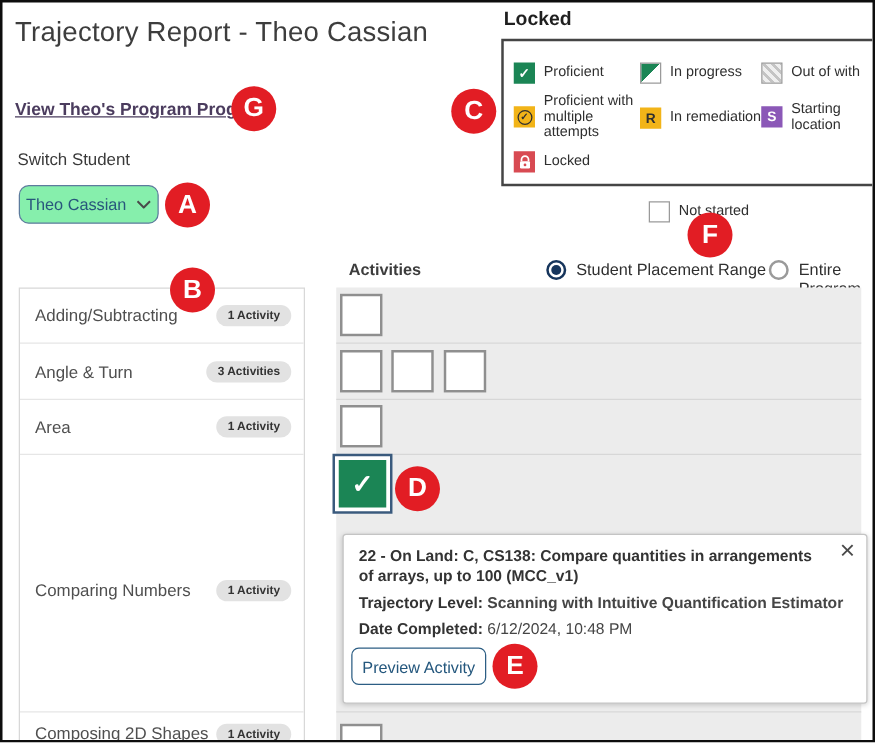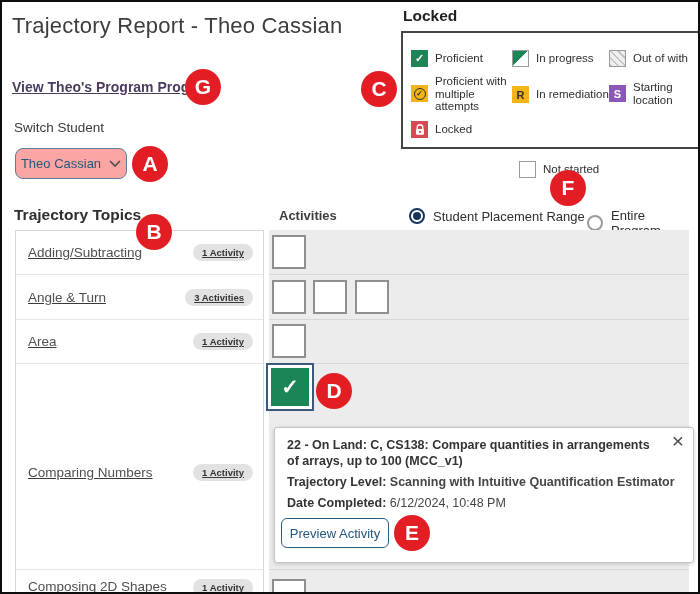--- a/index.html
+++ b/index.html
@@ -9,21 +9,21 @@
     font-family:"Liberation Sans",sans-serif;color:#3a3a3a;
   }
   .abs{position:absolute;}
 
   
   .page-title{left:10px;top:6px;width:400px;font-size:22px;line-height:36px;font-weight:400;color:#3d3d3d;letter-spacing:.2px;}
   .progress-link{left:10px;top:77px;font-size:14px;font-weight:700;color:#4b3c5e;text-decoration:underline;cursor:pointer;}
   .switch-label{left:12px;top:118px;font-size:13.5px;color:#3a3a3a;}
   .student-dropdown{
     left:13px;top:146px;width:112px;height:31px;box-sizing:border-box;
-    border:1px solid #5d7b9d;border-radius:8px;background:#fca5a5;
+    border:1px solid #5d7b9d;border-radius:8px;background:#86efac;
     display:flex;align-items:center;justify-content:center;gap:8px;
     font-size:13px;color:#28567c;cursor:pointer;
   }
 
   
   .legend-title{left:401px;top:5px;font-size:15.5px;font-weight:700;color:#1f1f1f;}
   .legend-box{left:399px;top:29px;width:299px;height:118px;box-sizing:border-box;border:2px solid #454545;background:#fff;}
   .legend-item{position:absolute;display:flex;align-items:center;gap:7px;}
   .legend-label{font-size:11.5px;line-height:12.5px;color:#2f2f2f;}
   .lg-icon{width:17px;height:17px;box-sizing:border-box;display:flex;align-items:center;justify-content:center;flex:0 0 auto;}
@@ -32,32 +32,32 @@
   .ic-outofrange{background:repeating-linear-gradient(45deg,#c4c4c4 0 2px,#efefef 2px 5px);border:1px solid #9a9a9a;}
   .ic-amber{background:#f2b418;}
   .ic-circle-check{width:12px;height:12px;border:1.5px solid #2f2f2f;border-radius:50%;display:flex;align-items:center;justify-content:center;font-size:8px;font-weight:700;color:#2f2f2f;box-sizing:border-box;}
   .ic-letter{font-size:11px;font-weight:700;color:#2f2f2f;}
   .ic-purple{background:#8b58b7;}
   .ic-purple .ic-letter{color:#fff;}
   .ic-locked{background:#d84a52;}
   .ic-notstarted{background:#fff;border:1px solid #9a9a9a;}
 
   
-  .radio-opt{position:absolute;display:flex;align-items:center;gap:8px;font-size:13px;color:#2f2f2f;cursor:pointer;}
+  .radio-opt{position:absolute;display:flex;gap:8px;font-size:13px;color:#2f2f2f;cursor:pointer;margin-left:28px;}
   .radio{width:16px;height:16px;border-radius:50%;box-sizing:border-box;display:flex;align-items:center;justify-content:center;flex:0 0 auto;}
   .radio.sel{border:2px solid #16355c;}
   .radio.sel::after{content:"";width:8px;height:8px;border-radius:50%;background:#16355c;}
   .radio.unsel{border:2px solid #9a9a9a;background:#fff;}
 
   
   .topics-header{left:12px;top:204px;font-size:15.5px;font-weight:700;color:#2e2e2e;}
   .activities-header{left:277px;top:206px;font-size:13px;font-weight:700;color:#3d3d3d;}
 
   
-  .topic-list{left:13px;top:228px;width:249px;height:364px;box-sizing:border-box;background:#fff;border:1px solid #d8d8d8;overflow:hidden;text-decoration:underline;}
+  .topic-list{left:13px;top:228px;width:229px;height:364px;box-sizing:border-box;background:#fff;border:1px solid #d8d8d8;overflow:hidden;}
   .topic-row{box-sizing:border-box;border-bottom:1px solid #e6e6e6;display:flex;align-items:center;justify-content:space-between;padding:0 10px 0 12px;}
   .topic-row.tall{align-items:center;padding-top:11px;}
   .topic-row.last{align-items:flex-start;padding-top:9px;border-bottom:none;}
   .topic-name{font-size:13.5px;color:#4f4f4f;}
   .count-pill{background:#e2e2e2;border-radius:10px;padding:3px 9px;font-size:9.5px;font-weight:700;color:#333;white-space:nowrap;}
 
   
   .activities-panel{left:267px;top:228px;width:420px;height:364px;background:#ececec;}
   .panel-divider{position:absolute;left:0;width:100%;height:1px;background:#d7d7d7;}
   .sq{position:absolute;width:34px;height:34px;box-sizing:border-box;background:#fff;border:2px solid #8f8f8f;cursor:pointer;}
@@ -160,21 +160,20 @@
 
   <label class="radio-opt" style="left:407px;top:206px;">
     <span class="radio sel"></span>
     <span>Student Placement Range</span>
   </label>
   <label class="radio-opt" style="left:585px;top:206px;">
     <span class="radio unsel"></span>
     <span>Entire Program</span>
   </label>
 
-  <div class="abs topics-header">Trajectory Topics</div>
   <div class="abs activities-header">Activities</div>
 
   <div class="abs activities-panel">
     <div class="panel-divider" style="top:44px;"></div>
     <div class="panel-divider" style="top:89px;"></div>
     <div class="panel-divider" style="top:133px;"></div>
     <div class="panel-divider" style="top:339px;"></div>
   </div>
 
   <div class="abs topic-list">

